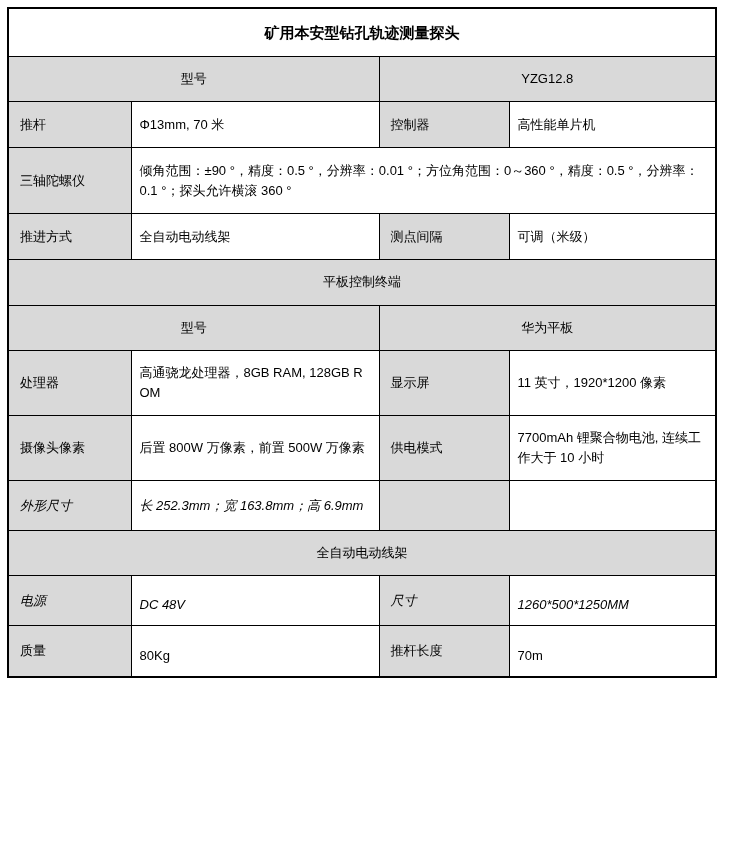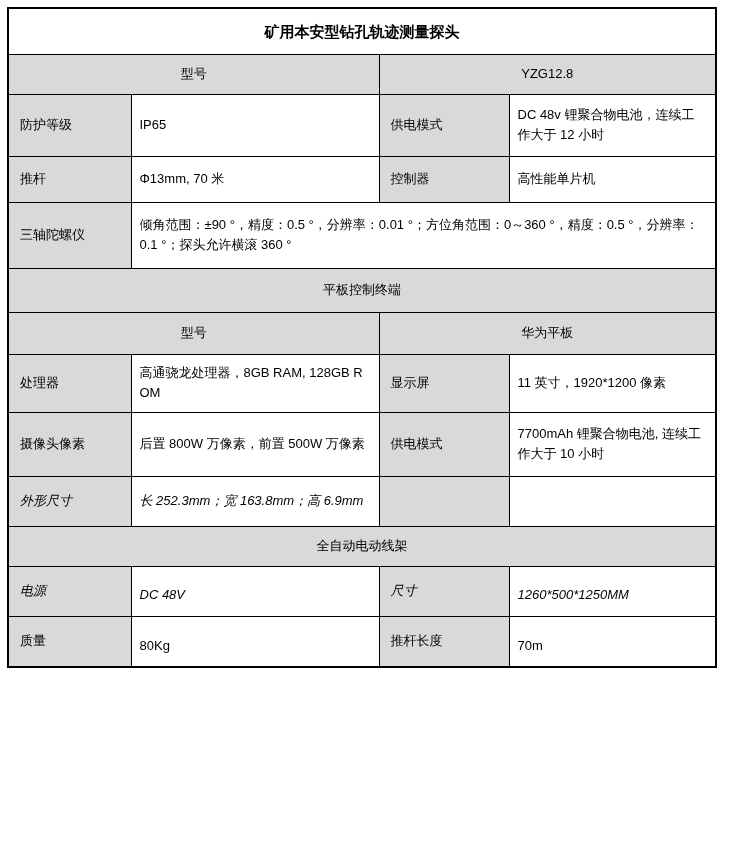--- a/index.html
+++ b/index.html
@@ -21,21 +21,21 @@
     border: 2px solid #000;
   }
   col.c1 { width: 123px; }
   col.c2 { width: 248px; }
   col.c3 { width: 130px; }
   col.c4 { width: 207px; }
   td {
     border: 1px solid #000;
     font-size: 13px;
     line-height: 1.55;
-    padding: 2px 8px;
+    padding: 12px 8px;
     vertical-align: middle;
     overflow: hidden;
     word-break: break-all;
   }
   td.hdr {
     background: #d9d9d9;
     text-align: center;
     font-weight: normal;
   }
   td.hdr-plain {
@@ -85,35 +85,35 @@
     </colgroup>
 
     <tbody>
         <tr class="h46">
       <td colspan="4" class="title-cell">矿用本安型钻孔轨迹测量探头</td>
     </tr>
     <tr class="h40">
       <td colspan="2" class="hdr">型号</td>
       <td colspan="2" class="hdr">YZG12.8</td>
     </tr>
-    <tr class="h62">
-      <td class="lab">防护等级</td>
-      <td class="val">IP65</td>
-      <td class="lab">供电模式</td>
-      <td class="val">DC 48v 锂聚合物电池，连续工作大于 12 小时</td>
-    </tr>
     <tr class="h46">
       <td class="lab">推杆</td>
       <td class="val">Φ13mm, 70 米</td>
       <td class="lab">控制器</td>
       <td class="val">高性能单片机</td>
     </tr>
     <tr class="h66">
       <td class="lab">三轴陀螺仪</td>
       <td colspan="3" class="val">倾角范围：±90 °，精度：0.5 °，分辨率：0.01 °；方位角范围：0～360 °，精度：0.5 °，分辨率：0.1 °；探头允许横滚 360 °</td>
+    </tr>
+    <tr class="h46">
+      <td class="lab">推进方式</td>
+      <td class="val">全自动电动线架</td>
+      <td class="lab">测点间隔</td>
+      <td class="val">可调（米级）</td>
     </tr>
 
     <tr class="h44">
       <td colspan="4" class="hdr">平板控制终端</td>
     </tr>
     <tr class="h42">
       <td colspan="2" class="hdr">型号</td>
       <td colspan="2" class="hdr">华为平板</td>
     </tr>
     <tr class="h58">

